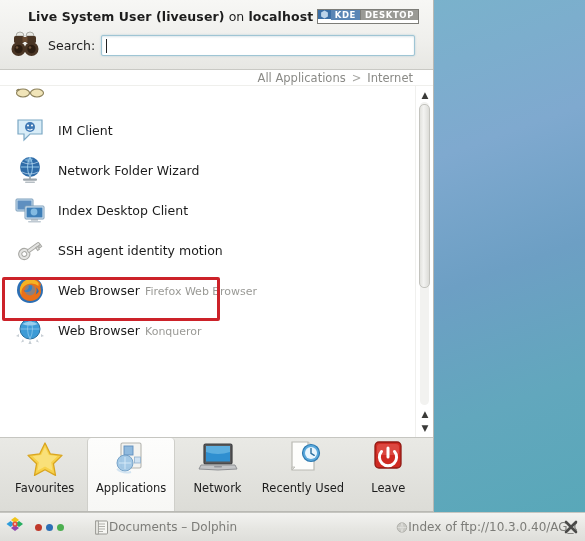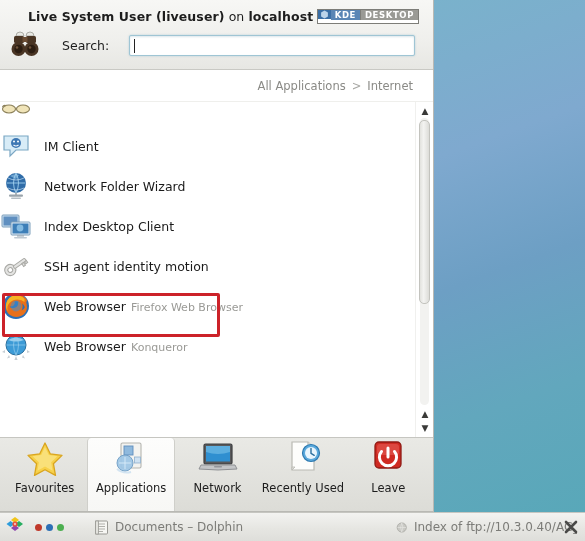--- a/index.html
+++ b/index.html
@@ -56,21 +56,21 @@
     padding: 0 4px; display: flex; align-items: center; font-weight: bold;
   }
   .kdebadge .kb-desktop {
     background: #9a9a95; color: #ffffff;
     padding: 0 4px; display: flex; align-items: center; font-weight: bold;
     border-left: 1px solid #7d7d78;
   }
 
   .searchrow {
     position: absolute; left: 8px; top: 28px; right: 18px;
-    height: 34px; display: flex; align-items: center; gap: 20px;
+    height: 34px; display: flex; align-items: center; gap: 6px;
   }
   .binoc { width: 34px; height: 30px; flex: 0 0 34px; position: relative; }
   .searchlabel { font-size: 12.5px; color: #1d1d1d; }
   .searchbox {
     flex: 1 1 auto; height: 21px;
     background: #ffffff;
     border: 1px solid #9fc5d4;
     border-radius: 2px;
     box-shadow: inset 0 1px 2px rgba(120,160,180,.25), 0 0 2px rgba(130,180,205,.6);
     position: relative;
@@ -80,40 +80,40 @@
     background: #222;
   }
   .searchbox input {
     width: 100%; height: 100%; border: 0; outline: none;
     background: transparent; padding: 0 5px;
     font-family: inherit; font-size: 12px; color: #222;
   }
 
   
   .crumbbar {
-    height: 32px; flex: 0 0 auto;
+    height: 16px; flex: 0 0 auto;
     background: #ffffff;
     display: flex; align-items: center; justify-content: flex-end;
     padding-right: 17px;
     font-size: 11.5px; color: #8a8a86;
     border-bottom: 1px solid #efefec;
   }
   .crumbbar .crumb { padding: 0 3px; }
   .crumbbar .sep { padding: 0 3px; color: #a8a8a4; }
 
   
   .listwrap {
     flex: 1 1 auto; position: relative;
     background: #ffffff;
     overflow: hidden;
   }
   .applist { position: absolute; left: 0; right: 18px; top: -16px; }
   .approw {
     height: 40px; display: flex; align-items: center;
-    position: relative;
+    padding-left: 14px; position: relative;
   }
   .approw.selected::before {
     content: ""; position: absolute; left: 8px; right: 2px; top: 2px; bottom: 2px;
     background: linear-gradient(to bottom,#fbfdfe,#f3f8fb);
     border: 1px solid #dfe9ef; border-radius: 4px;
   }
   .approw .ico {
     width: 32px; height: 32px; flex: 0 0 32px;
     position: relative; z-index: 2; margin-right: 12px;
   }
@@ -176,21 +176,21 @@
   #taskbar {
     position: absolute; left: 0; bottom: 0; width: 585px; height: 29px;
     background: linear-gradient(to bottom,#f3f3f1,#e6e6e2 55%,#dededa);
     border-top: 1px solid #c6c6c1;
     display: flex; align-items: center; gap: 0;
   }
   .tb-launcher { width: 26px; height: 22px; margin-left: 3px; position: relative; flex:0 0 26px;}
   .tb-pager { display: flex; gap: 4px; align-items: center; margin-left: 6px; flex: 0 0 auto; }
   .tb-pager i { width: 7px; height: 7px; border-radius: 50%; display: block; }
   .tb-task {
-    height: 23px; display: flex; align-items: center; gap: 6px;
+    height: 23px; display: flex; align-items: center; 
     padding: 0 8px; font-size: 12px; color: #7c7c78;
     white-space: nowrap; overflow: hidden;
   }
   .tb-task.first { margin-left: 22px; width: 230px; }
   .tb-task.second { margin-left: 82px; width: 205px; }
   .tb-task .tt { text-overflow: clip; overflow: hidden; }
   .tb-close {
     position: absolute; right: 6px; top: 6px;
     width: 16px; height: 16px; color: #55555 2;
   }

